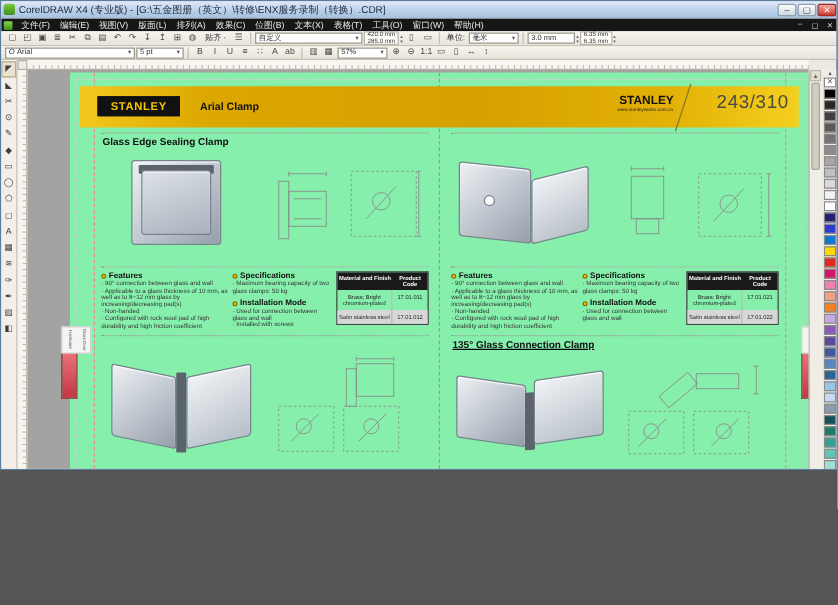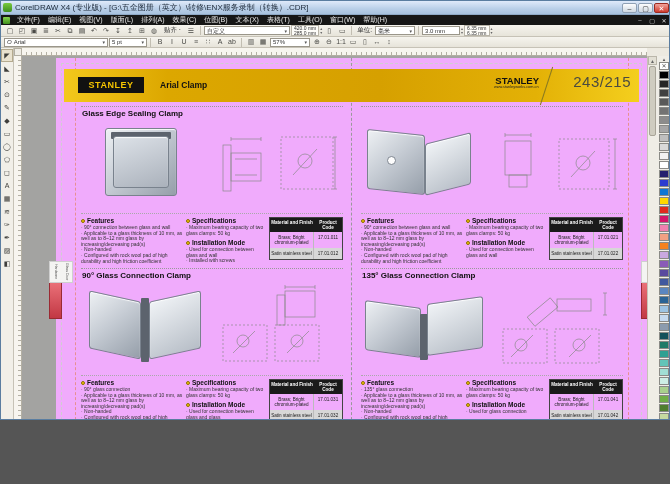--- a/index.html
+++ b/index.html
@@ -1,17 +1,17 @@
 <!DOCTYPE html>
 <html><head>
 <meta charset="utf-8">
 <style>
   html,body{margin:0;padding:0;background:#555;}
   *{box-sizing:border-box;font-family:"Liberation Sans","DejaVu Sans",sans-serif;}
-  .app{position:relative;width:670px;height:420px;background:#ece9e0;overflow:hidden;border:1px solid #5a7da0;}
+  .app{position:relative;width:670px;height:376px;background:#ece9e0;overflow:hidden;border:1px solid #5a7da0;}
 
   
   .titlebar{position:absolute;left:0;top:0;width:670px;height:14px;background:linear-gradient(#dfeafa,#b9cfe8 60%,#a8c2de);display:flex;align-items:center;padding:0 2px;border-bottom:1px solid #8fa9c6;}
   .app-icon{width:9px;height:9px;background:linear-gradient(#79c93f,#3f8f1f);border-radius:2px;margin-right:3px;flex:0 0 auto;}
   .title-text{font-size:8px;color:#1d2a3a;white-space:nowrap;overflow:hidden;flex:1;}
   .winbtns{display:flex;gap:1px;}
   .wbtn{width:15px;height:10px;font-size:7px;line-height:9px;text-align:center;color:#333;background:linear-gradient(#fdfdfd,#cfd8e2);border:1px solid #8fa0b4;border-radius:2px;}
   .winbtns .wbtn:last-child{background:linear-gradient(#f2a39b,#cf3a2d);color:#fff;border-color:#9c2a20;}
 
   
@@ -41,39 +41,39 @@
   .rcorner{position:absolute;left:13px;top:47px;width:8px;height:8px;background:#efede6;border:1px solid #b3afa3;}
   .vruler{position:absolute;left:13px;top:55px;width:8px;height:401px;background:#f7f5ef;border-right:1px solid #b3afa3;background-image:repeating-linear-gradient(180deg,transparent 0 4px,#b4b0a4 4px 5px);background-size:45% 5px;background-position:100% 0;background-repeat:repeat-y;}
 
   
   .toolbox{position:absolute;left:0;top:47px;width:13px;height:409px;background:#f1efe8;border-right:1px solid #c6c2b6;display:flex;flex-direction:column;align-items:center;padding-top:1px;}
   .tool{width:12px;height:13px;font-size:7px;line-height:13px;text-align:center;color:#3f3f3b;}
   .toolbox .tool:first-child{background:#e9e2cf;border:1px solid #b4aa8e;line-height:11px;}
 
   
   .canvas{position:absolute;left:21px;top:55px;width:625px;height:401px;background:#a3a3a1;overflow:hidden;}
-  .page{position:absolute;left:34px;top:2px;width:591px;height:397px;background:#f0abfc;box-shadow:2px 2px 0 #6f6f6d;}
+  .page{position:absolute;left:34px;top:2px;width:591px;height:397px;background:#86efac;box-shadow:2px 2px 0 #6f6f6d;}
   .bleed{position:absolute;inset:5px;border:1px dashed #cfcfcf;pointer-events:none;}
   .guide-v{position:absolute;top:0;bottom:0;width:0;border-left:1px dashed #e89090;}
   .guide-center{position:absolute;top:0;bottom:0;width:0;border-left:1px dashed #9a9a9a;}
 
   
   .band{position:absolute;left:8px;right:8px;top:11px;height:33px;background:linear-gradient(90deg,#f3c81c 0%,#dca700 18%,#d6a000 55%,#e3b106 82%,#f4cf1e 100%);}
   .logo{position:absolute;left:14px;top:8px;width:66px;height:16px;background:#111;border:1.5px solid #111;display:flex;align-items:center;justify-content:center;}
   .logo span{color:#f5c400;font-size:9px;font-weight:800;letter-spacing:.5px;}
   .band-title{position:absolute;left:96px;top:11px;font-size:8.5px;font-weight:700;color:#111;}
   .brand{position:absolute;right:100px;top:7px;text-align:right;}
   .brand .b1{font-size:9.5px;font-weight:800;color:#111;line-height:9px;}
   .brand .b2{font-size:4.5px;color:#222;transform:scale(.85);transform-origin:right top;}
   .pagenum{position:absolute;right:8px;top:4px;font-size:15px;color:#4b4b40;letter-spacing:.5px;}
   .band-slash{position:absolute;right:92px;top:-3px;width:1px;height:40px;background:#8a7a20;transform:rotate(18deg);}
 
   
   .section{position:absolute;width:262px;height:158px;border-top:1px dotted #9a9a9a;}
-  .s0{left:25px;top:48px;} .s1{left:305px;top:48px;} .s2{left:25px;top:210px;} .s3{left:305px;top:210px;}
+  .s0{left:25px;top:48px;} .s1{left:305px;top:48px;} .s2{left:25px;top:210px;} .s3{left:305px;top:210px;text-decoration:underline;}
   .sec-title{font-size:8px;font-weight:700;color:#111;margin:2px 0 0 1px;}
   .art{position:absolute;left:4px;top:15px;width:120px;height:88px;}
   .plate{position:absolute;border:1px solid #79828d;background:linear-gradient(135deg,#eef1f4 0%,#c6ccd4 45%,#959ea9 100%);border-radius:3px;box-shadow:inset 0 1px 1px rgba(255,255,255,.9);}
   .slot{position:absolute;background:#5c636d;border-radius:1px;}
   .hole{position:absolute;width:9px;height:9px;border-radius:50%;background:#fdfdfd;border:1px solid #7d858f;}
   .tech{position:absolute;right:0px;top:16px;}
   .seccols{position:absolute;left:0;top:106px;width:262px;display:flex;border-top:1px dotted #aaa;padding-top:3px;gap:3px;}
   .col-f{width:102px;} .col-m{width:80px;} .col-t{width:74px;}
   .h3{font-size:6.5px;font-weight:700;color:#111;display:flex;align-items:center;gap:2px;margin-bottom:1px;}
   .dot{width:4px;height:4px;border-radius:50%;background:#f5c400;border:1px solid #8a7000;flex:0 0 auto;}
@@ -302,21 +302,21 @@
       <div class="band">
         <div class="band-slash"></div>
         <div class="logo">
             <span>STANLEY</span>
           </div>
         <div class="band-title">Arial Clamp</div>
         <div class="brand">
           <div class="b1">STANLEY</div>
           <div class="b2">www.stanleyworks.com.cn</div>
         </div>
-        <div class="pagenum">243/215</div>
+        <div class="pagenum">243/310</div>
       </div>
 
       <div class="section s0">
         <div class="sec-title">Glass Edge Sealing Clamp</div>
         <div class="art">
           <div class="plate" style="left:20px;top:6px;width:72px;height:68px"></div>
           <div class="slot" style="left:26px;top:10px;width:60px;height:7px"></div>
           <div class="plate" style="left:28px;top:14px;width:56px;height:52px;background:linear-gradient(160deg,#dde2e8,#aab1bb)"></div>
         </div>
         <svg class="tech" width="128" height="82" viewBox="0 0 128 82">
@@ -452,21 +452,20 @@
                     <div class="cell c0">Satin stainless steel</div>
                     <div class="cell c1">17.01.022</div>
                   </div>
                 </div>
             </div>
           </div>
         </div>
       </div>
 
       <div class="section s2">
-        <div class="sec-title">90°  Glass Connection Clamp</div>
         <div class="art">
           <div class="plate" style="left:4px;top:12px;width:52px;height:58px;transform:skewY(12deg)"></div>
           <div class="slot" style="left:56px;top:14px;width:8px;height:64px"></div>
           <div class="plate" style="left:64px;top:12px;width:52px;height:58px;transform:skewY(-12deg);background:linear-gradient(160deg,#f0f3f6,#b7bec7)"></div>
         </div>
         <svg class="tech" width="128" height="82" viewBox="0 0 128 82">
           <g stroke="#8a8a8a" fill="none" stroke-width="0.7">
             <rect x="70" y="6" width="30" height="26"></rect>
               <rect x="62" y="10" width="8" height="30"></rect>
             <line x1="70" y1="2" x2="100" y2="2"></line>

